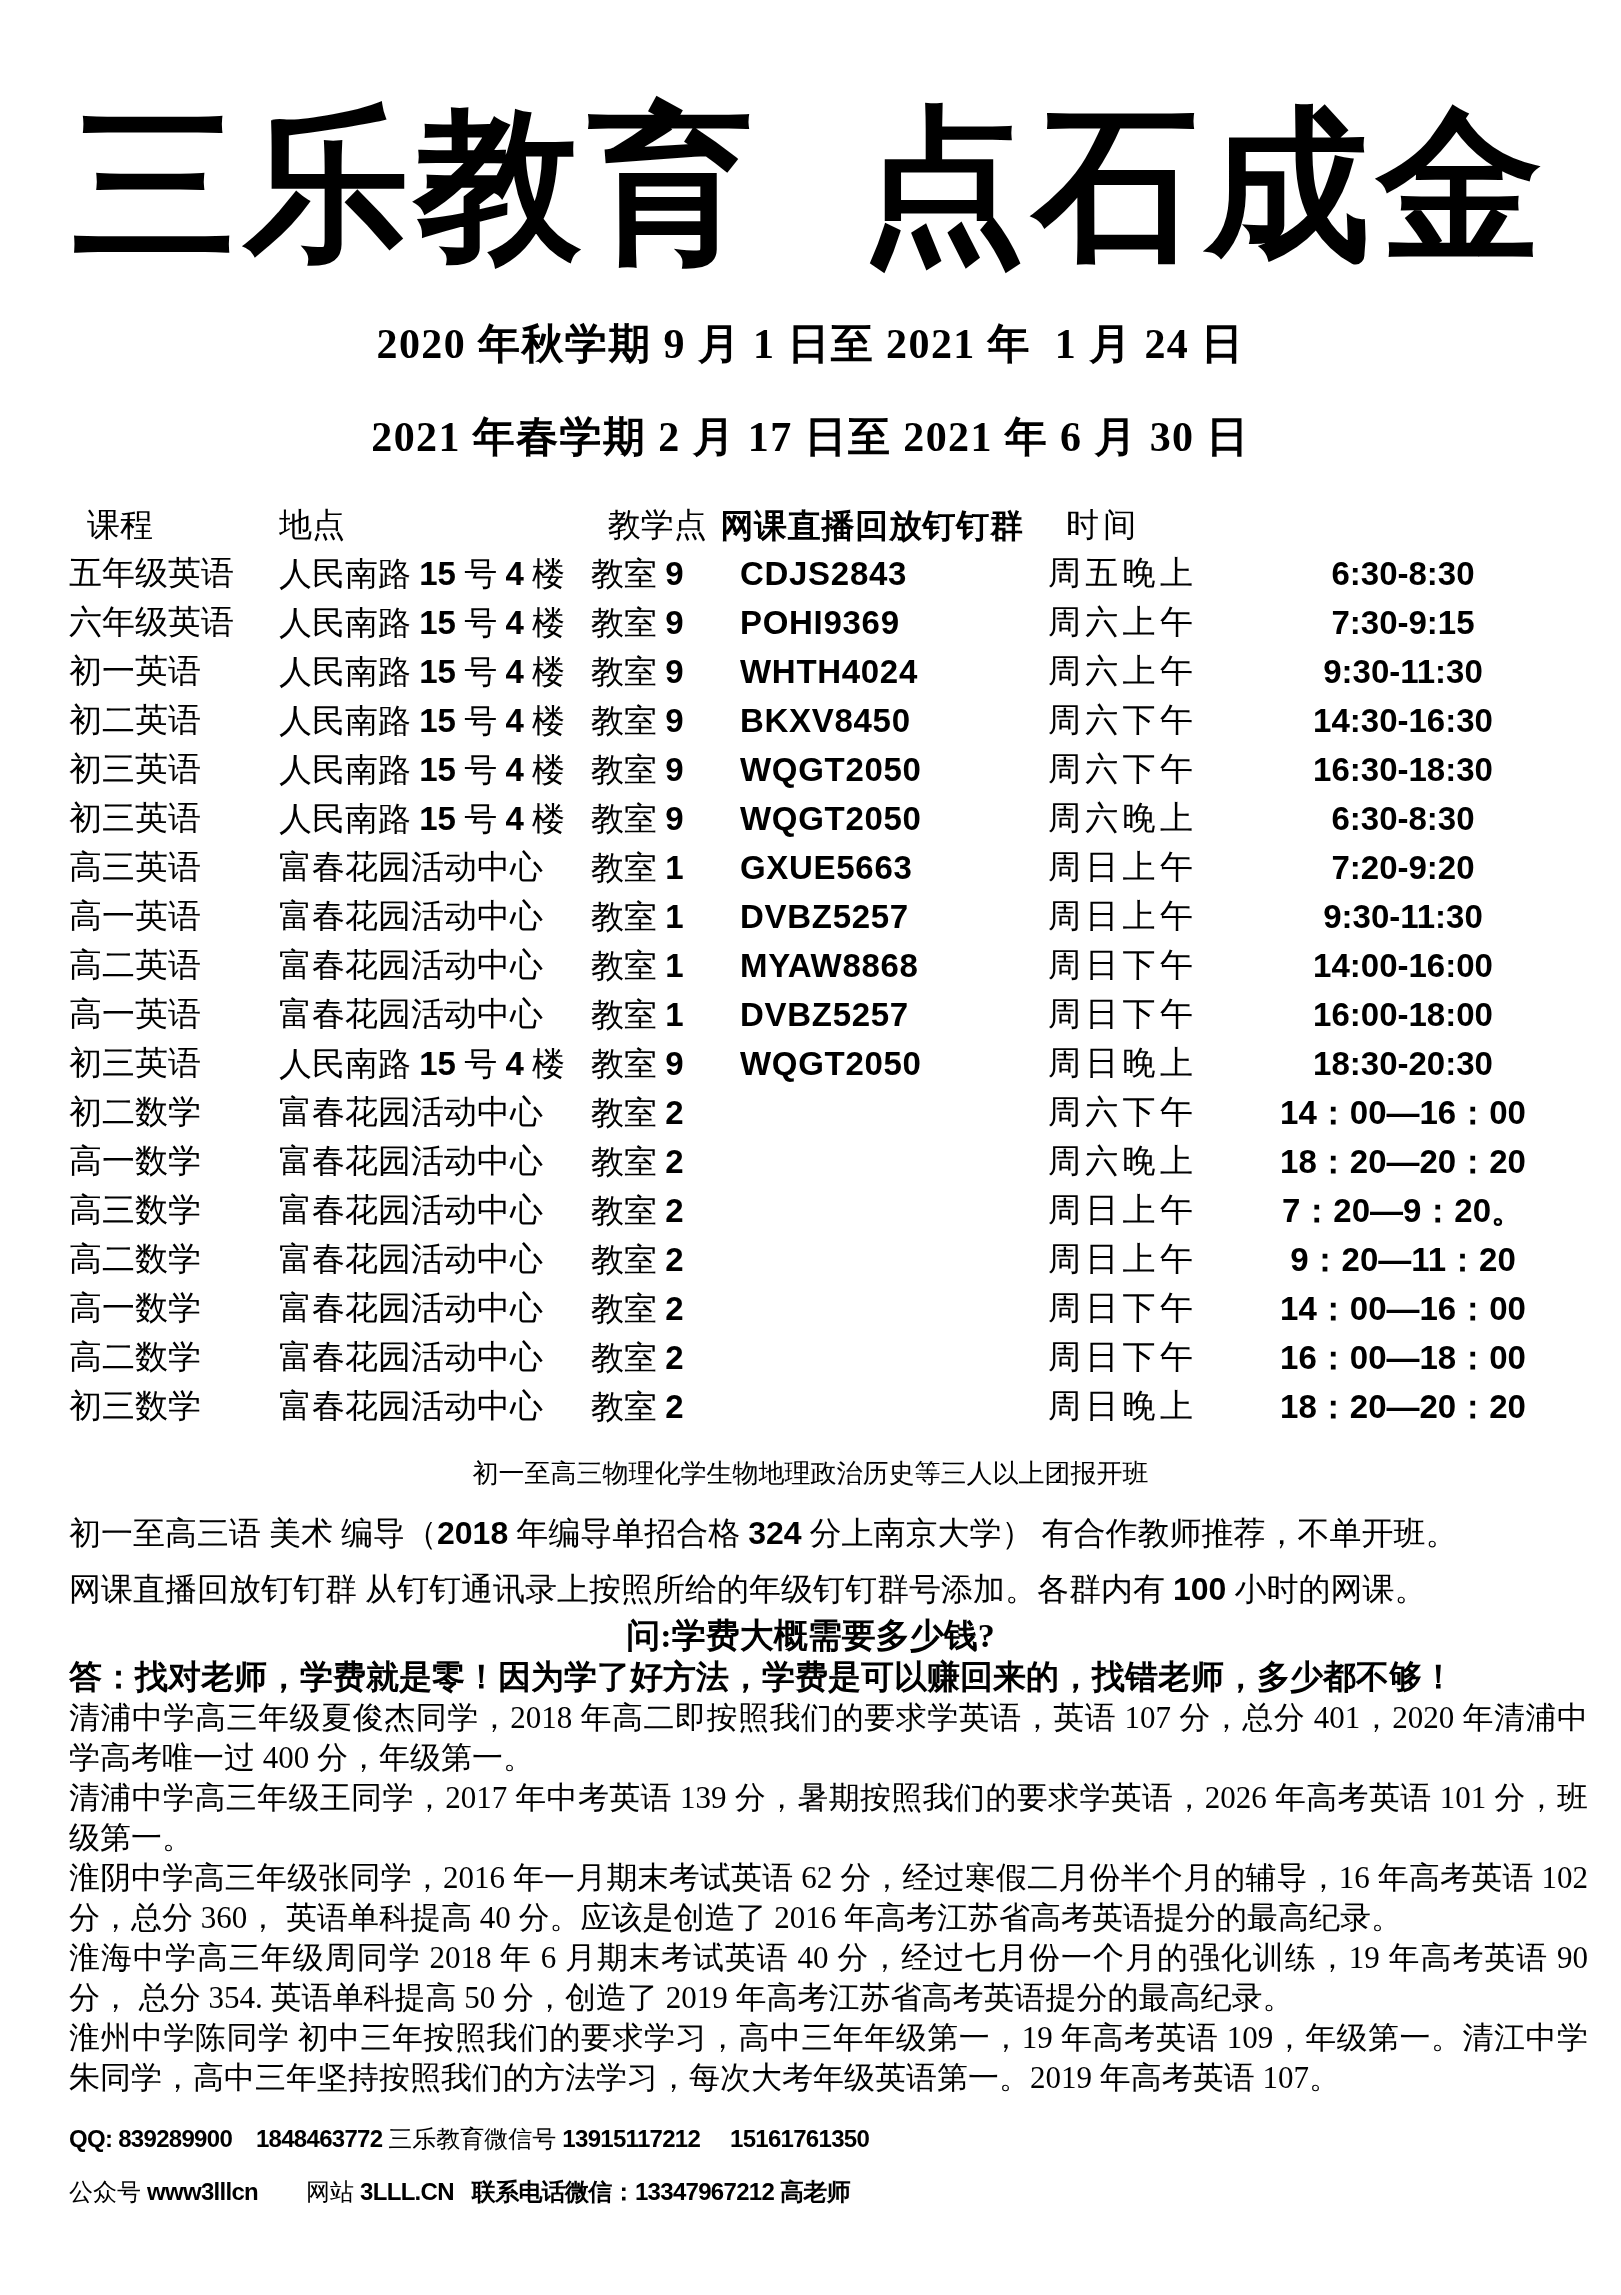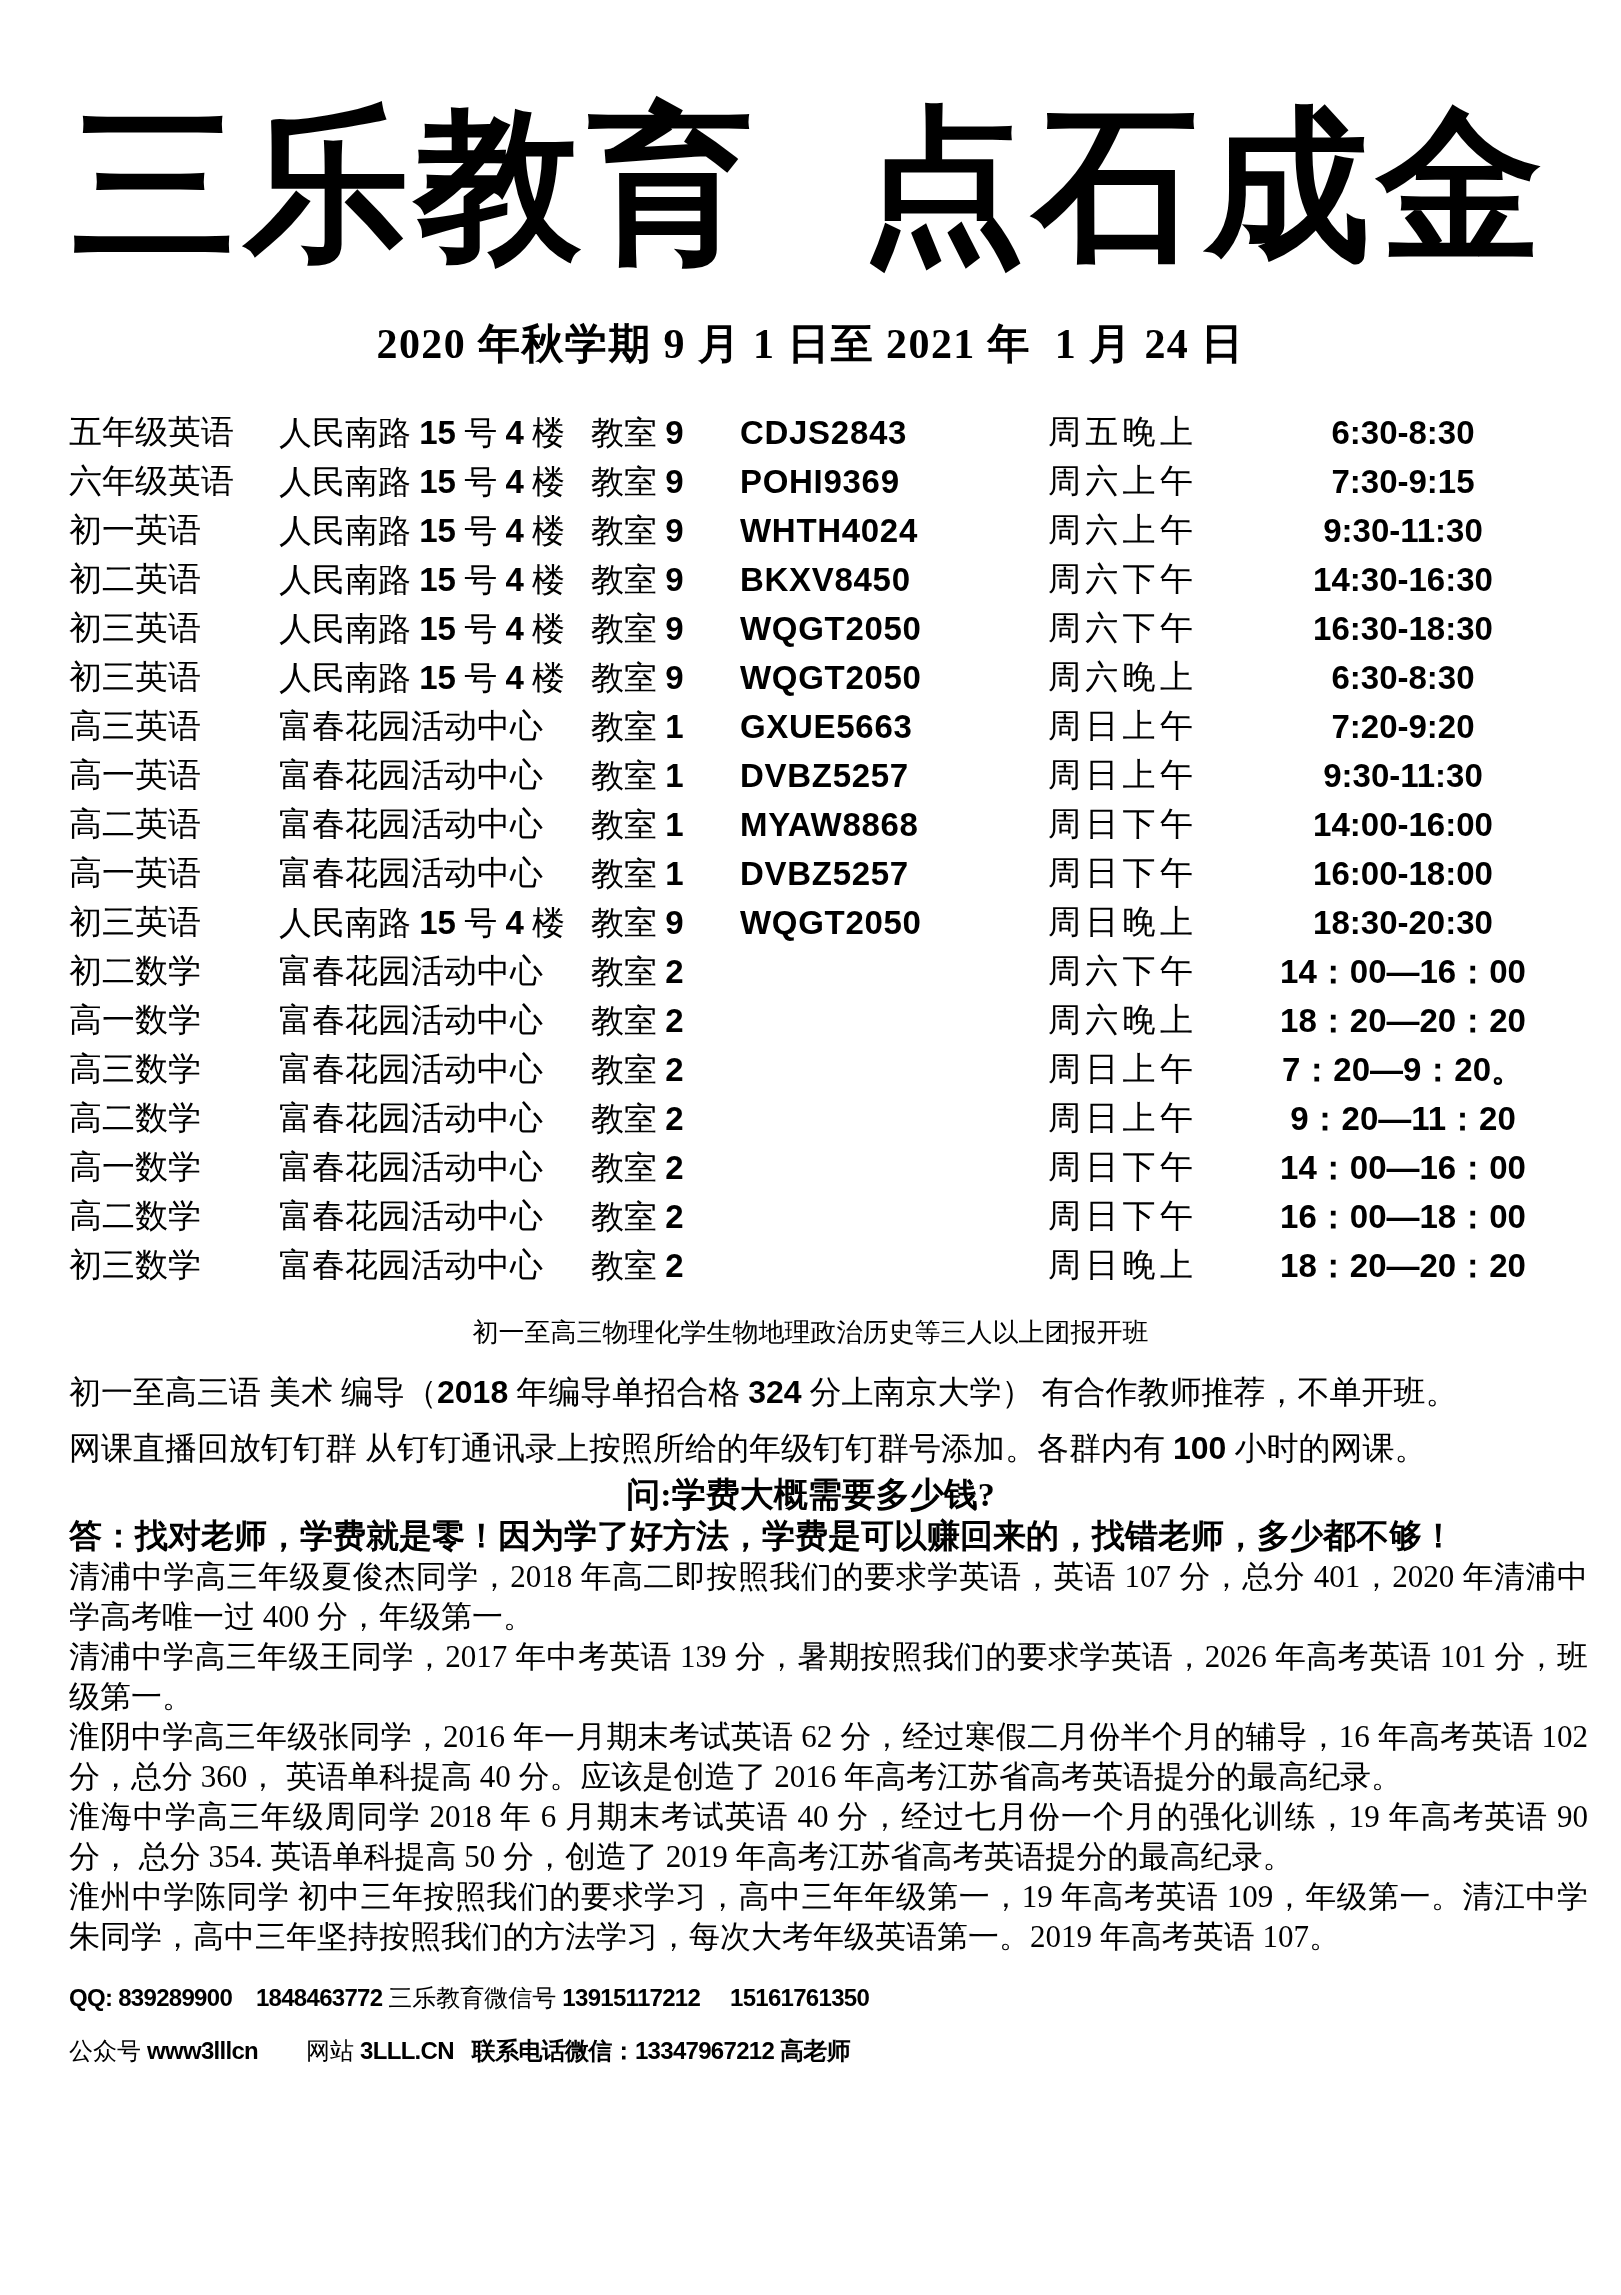--- a/index.html
+++ b/index.html
@@ -51,22 +51,31 @@
   .seg-r{font-family:"Liberation Serif",serif;font-weight:400;}
 </style>
 </head>
 <body>
 
 <div class="page">
 
   <h1 class="title">三乐教育 点石成金</h1>
 
   <div class="semester sem1">2020 年秋学期 9 月 1 日至 2021 年  1 月 24 日</div>
+  <div class="semester sem2">2021 年春学期 2 月 17 日至 2021 年 6 月 30 日</div>
 
   <div class="table">
+    <div class="t-row t-head">
+      <div class="c course">课程</div>
+      <div class="c loc">地点</div>
+      <div class="c room">教学点</div>
+      <div class="c code">网课直播回放钉钉群</div>
+      <div class="c day">时间</div>
+      <div class="c time"></div>
+    </div>
     <div id="rows">
         <div class="t-row">
           <div class="c course">五年级英语</div>
           <div class="c loc">人民南路 <span class="num">15</span> 号 <span class="num">4</span> 楼</div>
           <div class="c room">教室 <span class="num">9</span></div>
           <div class="c code">CDJS2843</div>
           <div class="c day">周五晚上</div>
           <div class="c time">6:30-8:30</div>
         </div>
         <div class="t-row">

